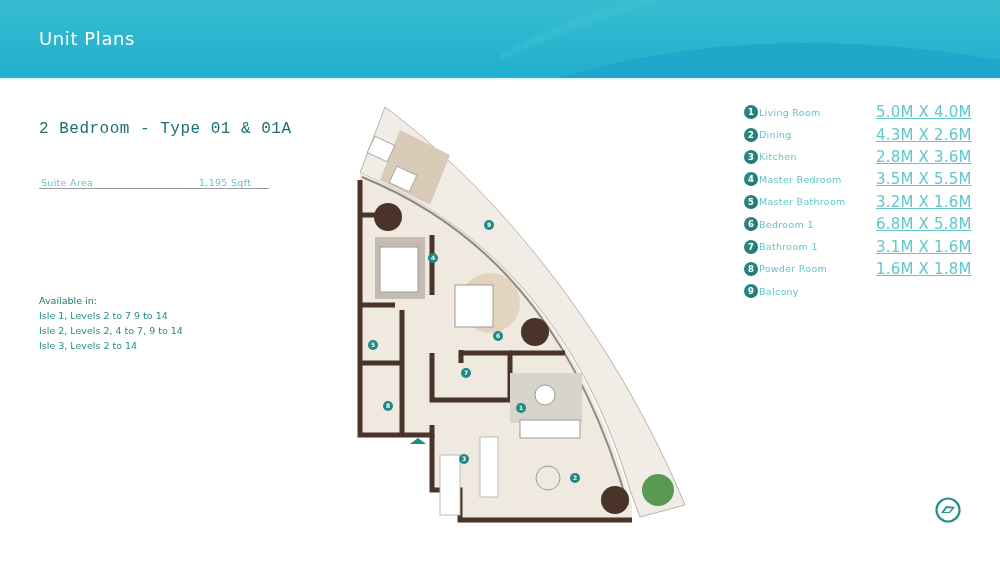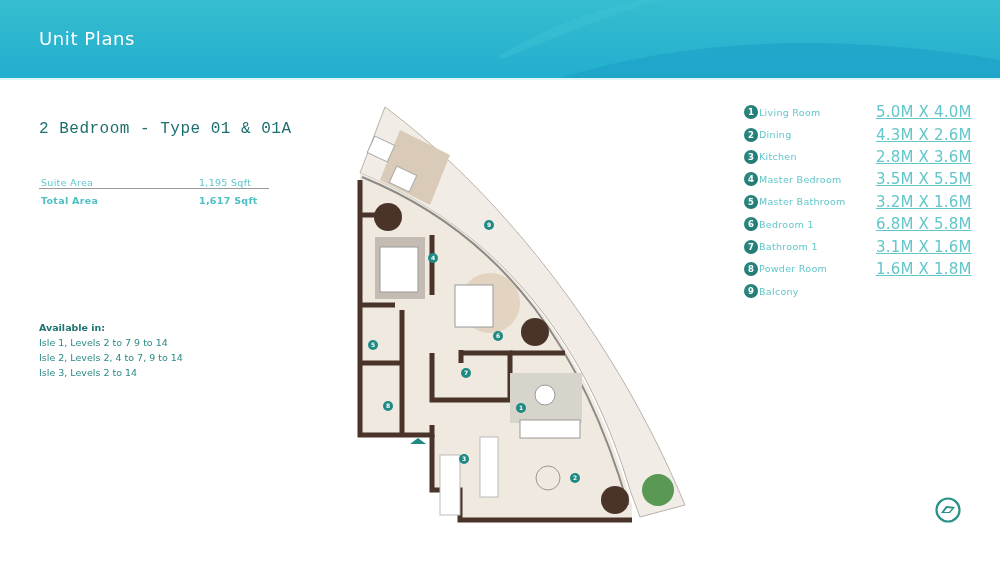--- a/index.html
+++ b/index.html
@@ -27,21 +27,21 @@
     .area-row {
       display: flex; height: 23px; align-items: center;
       font-size: 9.5px; color: #5fc6cb; letter-spacing: 0.3px;
     }
     .area-row .lbl { width: 160px; padding-left: 2px; }
     .area-row .val { flex: 1; }
     .area-row.sep { border-bottom: 1.5px solid #9a9a9a; align-items: flex-end; }
     .area-row.total { font-weight: bold; color: #4dbfc5; }
 
     .avail { position: absolute; left: 39px; top: 293px; font-size: 9.5px; line-height: 15px; color: #2a8a85; }
-    .avail .head { font-weight: bold; color: #1f7470; margin-top: 27px; }
+    .avail .head { font-weight: normal; color: #1f7470; }
 
     .legend { position: absolute; left: 744px; top: 101px; width: 230px; }
     .legend-row { display: flex; align-items: center; height: 22.4px; }
     .badge {
       width: 14px; height: 14px; border-radius: 50%;
       background: radial-gradient(circle at 40% 35%, #2d8e86 0%, #1d6f6a 100%);
       color: #fff; font-size: 8.5px; font-weight: bold;
       display: flex; align-items: center; justify-content: center;
       flex-shrink: 0;
     }
@@ -63,24 +63,20 @@
   <div class="title">Unit Plans</div>
 </div>
 <div class="header-line"></div>
 
 <div class="unit-title">2 Bedroom - Type 01 &amp; 01A</div>
 
 <div class="area-table">
   <div class="area-row sep">
     <span class="lbl">Suite Area</span>
     <span class="val">1,195 Sqft</span>
-  </div>
-  <div class="area-row total">
-    <span class="lbl">Total Area</span>
-    <span class="val">1,617 Sqft</span>
   </div>
 </div>
 
 <div class="avail">
   <div class="head">Available in:</div>
   <div>Isle 1, Levels 2 to 7 9 to 14</div>
   <div>Isle 2, Levels 2, 4 to 7, 9 to 14</div>
   <div>Isle 3, Levels 2 to 14</div>
 </div>
 

